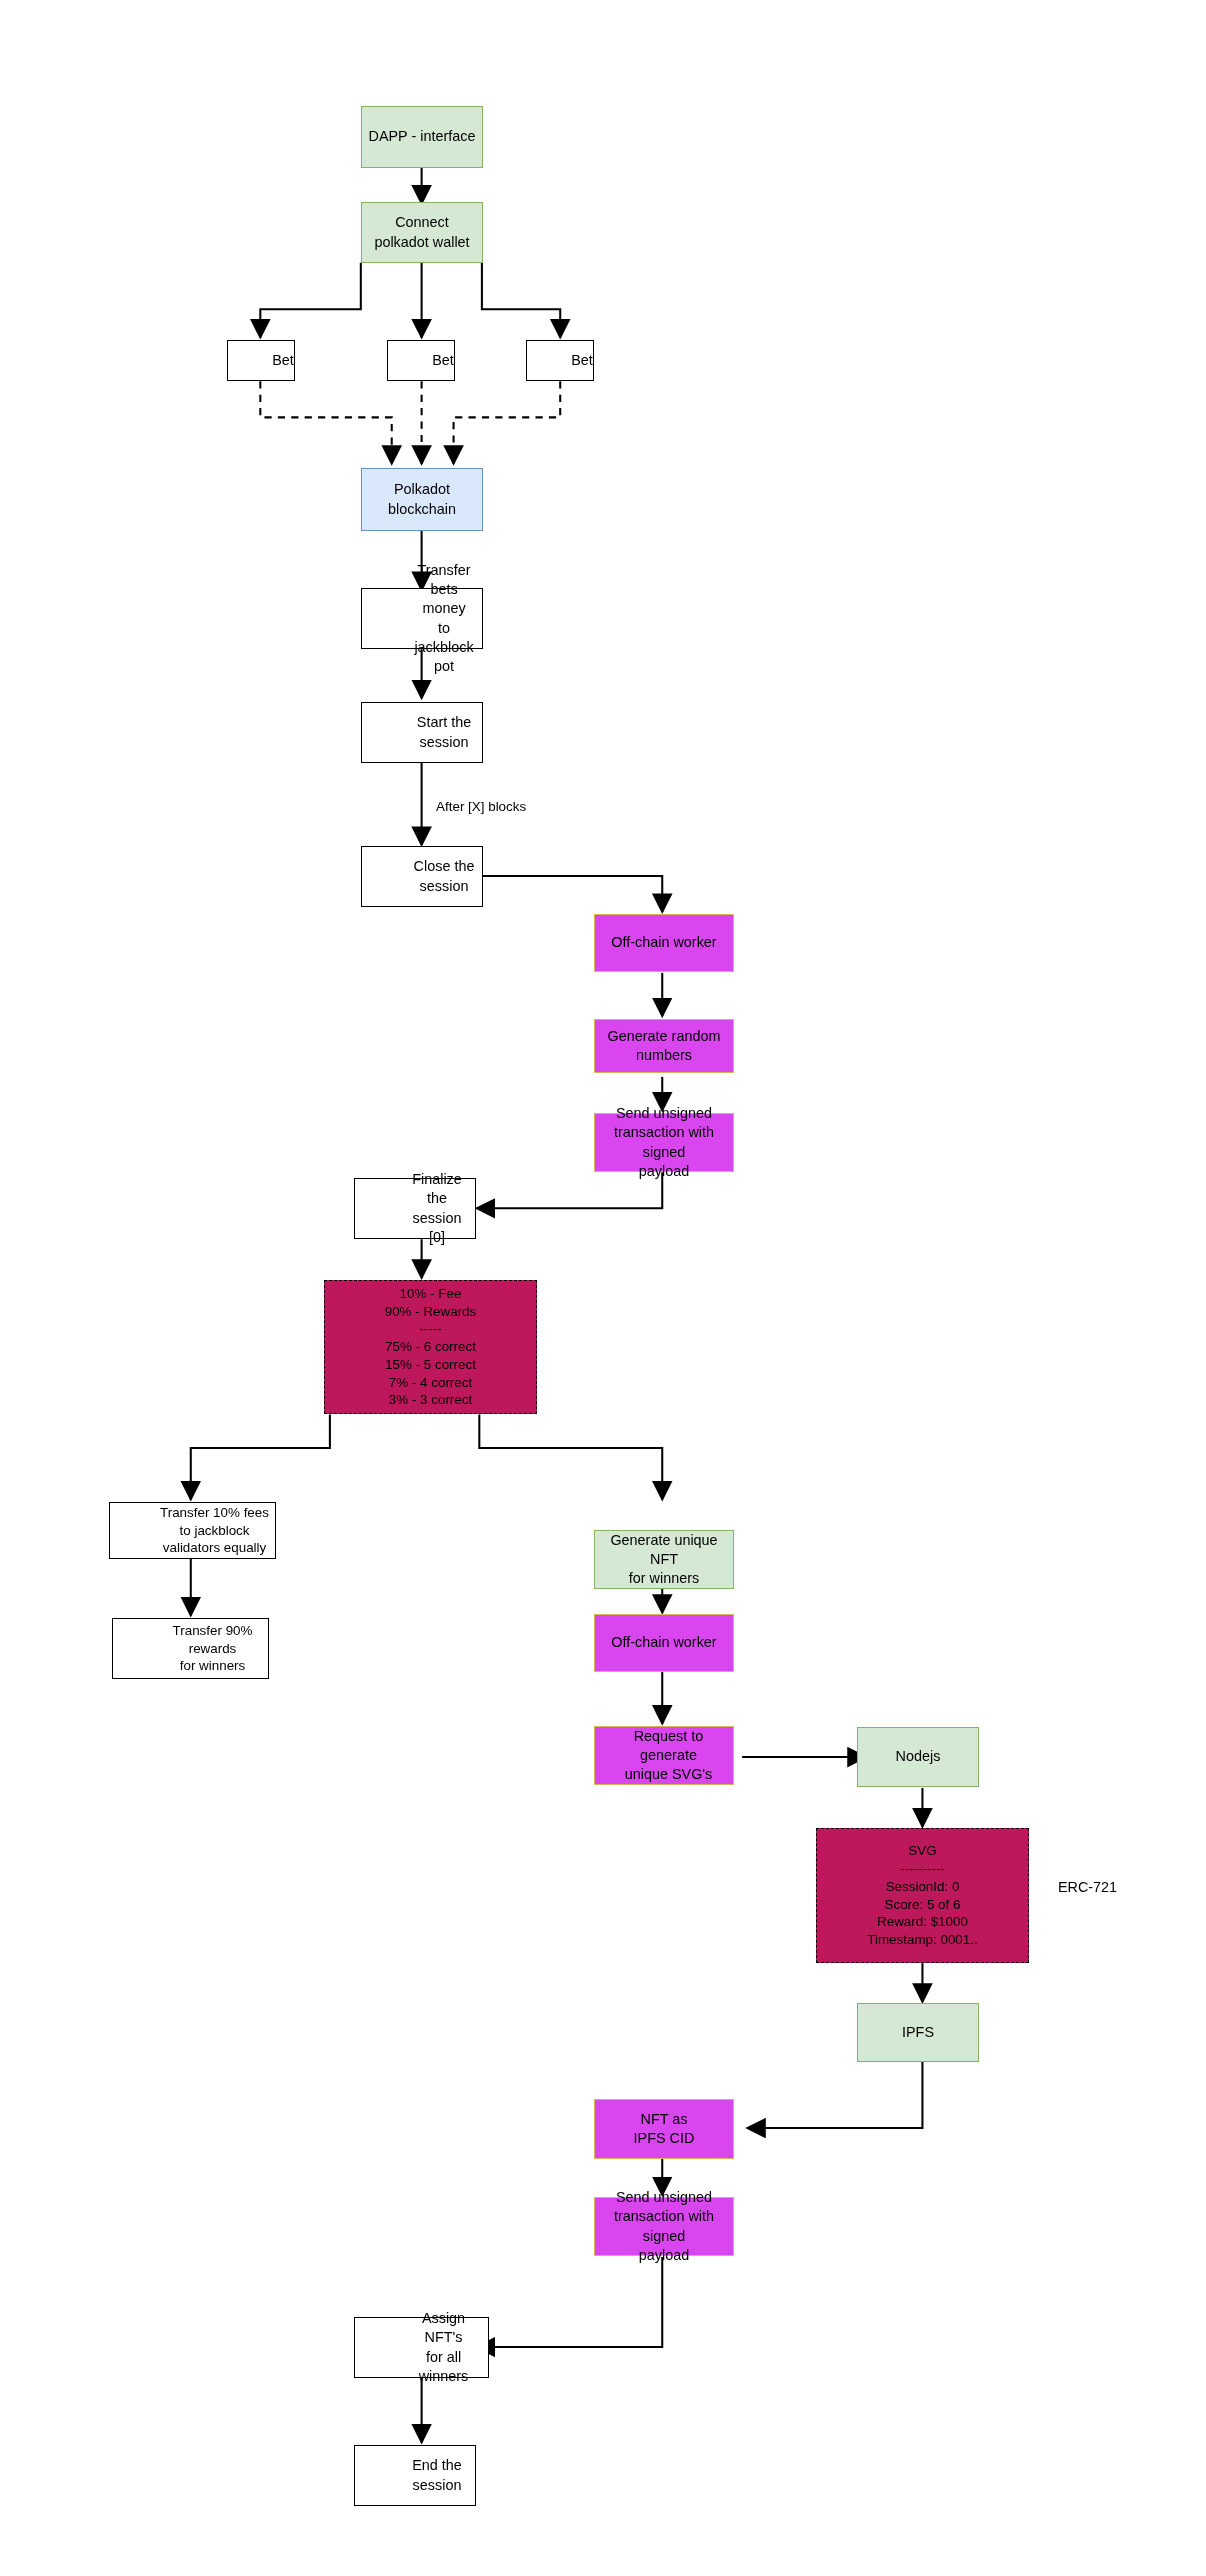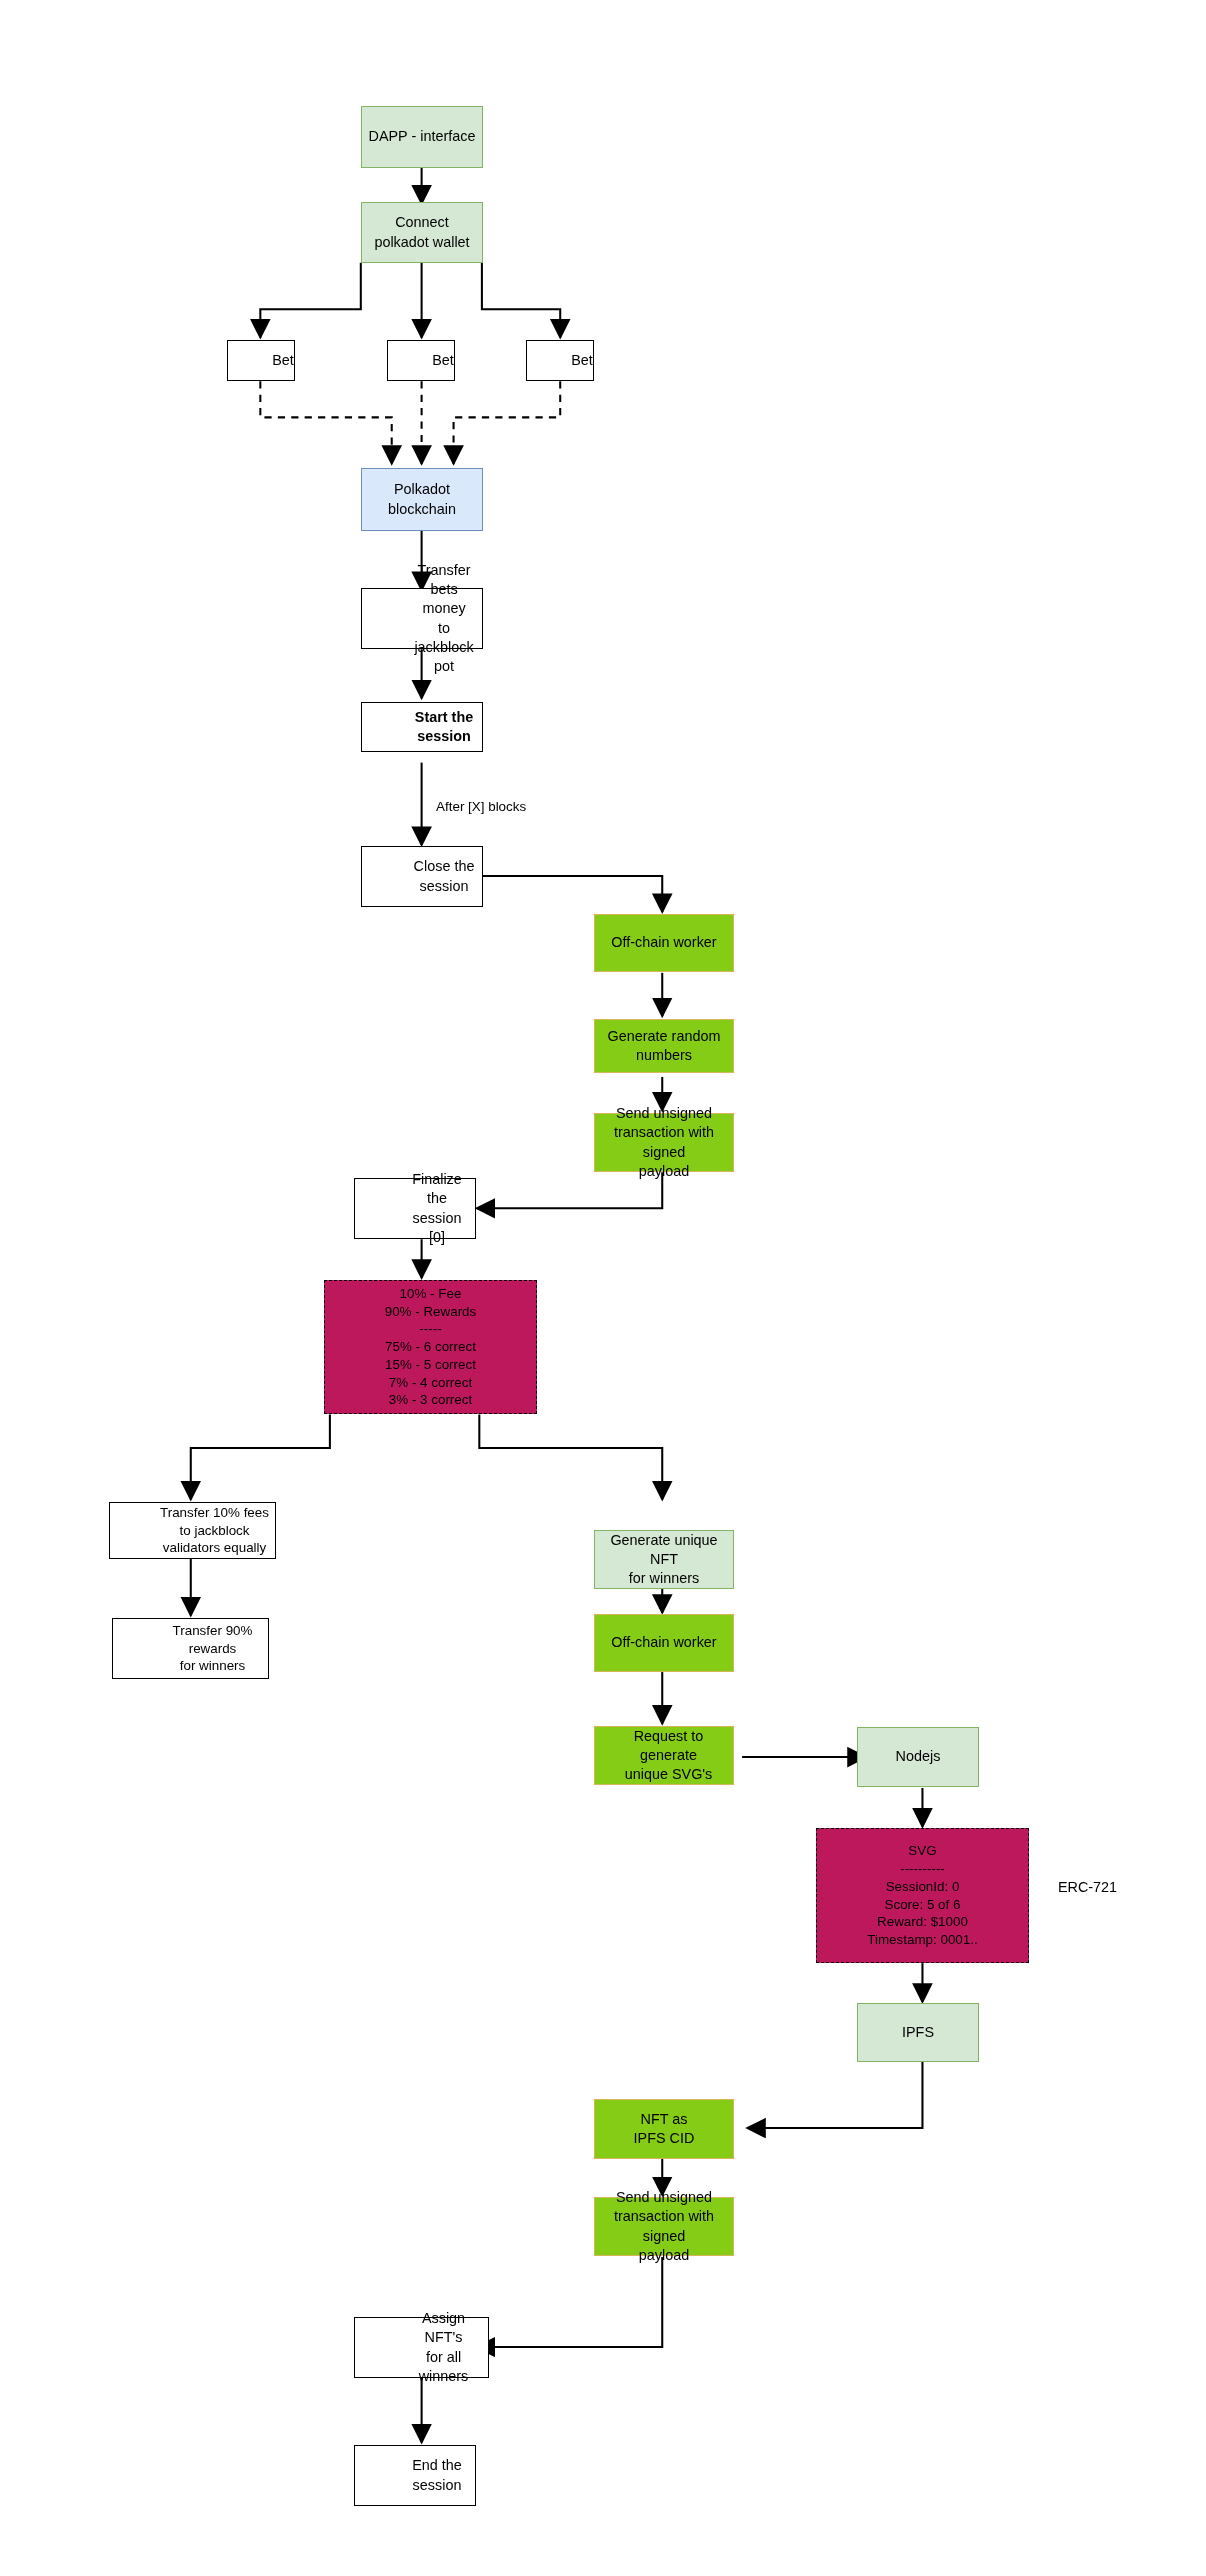--- a/index.html
+++ b/index.html
@@ -4,21 +4,21 @@
 <style>
   html,body{margin:0;padding:0;background:#ffffff;}
   body{font-family:"Liberation Sans","DejaVu Sans",sans-serif;color:#000;}
   #canvas{position:relative;width:1207px;height:2598px;background:#ffffff;overflow:hidden;}
   svg#edges{position:absolute;left:0;top:0;width:1207px;height:2598px;pointer-events:none;}
 
   .node{position:absolute;box-sizing:border-box;display:flex;align-items:center;justify-content:center;text-align:center;line-height:1.32;}
   .node .lbl{white-space:pre-line;padding:0 4.1px;}
 
   .n-green{background:#d5e8d4;border:1px solid #82b366;}
-  .n-yellow{background:#84cc16;border:1px solid #d6b656;}
+  .n-yellow{background:#d946ef;border:1px solid #d6b656;}
   .n-blue{background:#dae8fc;border:1px solid #6c8ebf;}
   .n-white{background:#ffffff;border:1px solid #000000;padding-left:44px;}
   .n-dashed{background:#be185d;border:1px dashed #000000;}
   .n-plain{background:transparent;border:0;}
 
   .fs28{font-size:14.4px;}
   .fs26{font-size:13.4px;}
 
   .edge-label{position:absolute;background:#ffffff;padding:1px 3.1px;font-size:13.4px;white-space:nowrap;}
 </style>
@@ -117,21 +117,21 @@
 
   <div class="node n-blue fs28" style="left:361px;top:468px;width:122px;height:63px;">
     <span class="lbl">Polkadot blockchain</span>
   </div>
 
   <div class="node n-white fs28" style="left:361px;top:588px;width:122px;height:61px;">
     <span class="lbl">Transfer bets money
 to jackblock pot</span>
   </div>
 
-  <div class="node n-white fs28" style="left:361px;top:702px;width:122px;height:50px;font-weight:bold;">
+  <div class="node n-white fs28" style="left:361px;top:702px;width:122px;height:61px;">
     <span class="lbl">Start the session</span>
   </div>
 
   <div class="node n-white fs28" style="left:361px;top:846px;width:122px;height:61px;">
     <span class="lbl">Close the session</span>
   </div>
 
   <div class="edge-label" style="left:433px;top:798px;">
     <span>After [X] blocks</span>
   </div>

